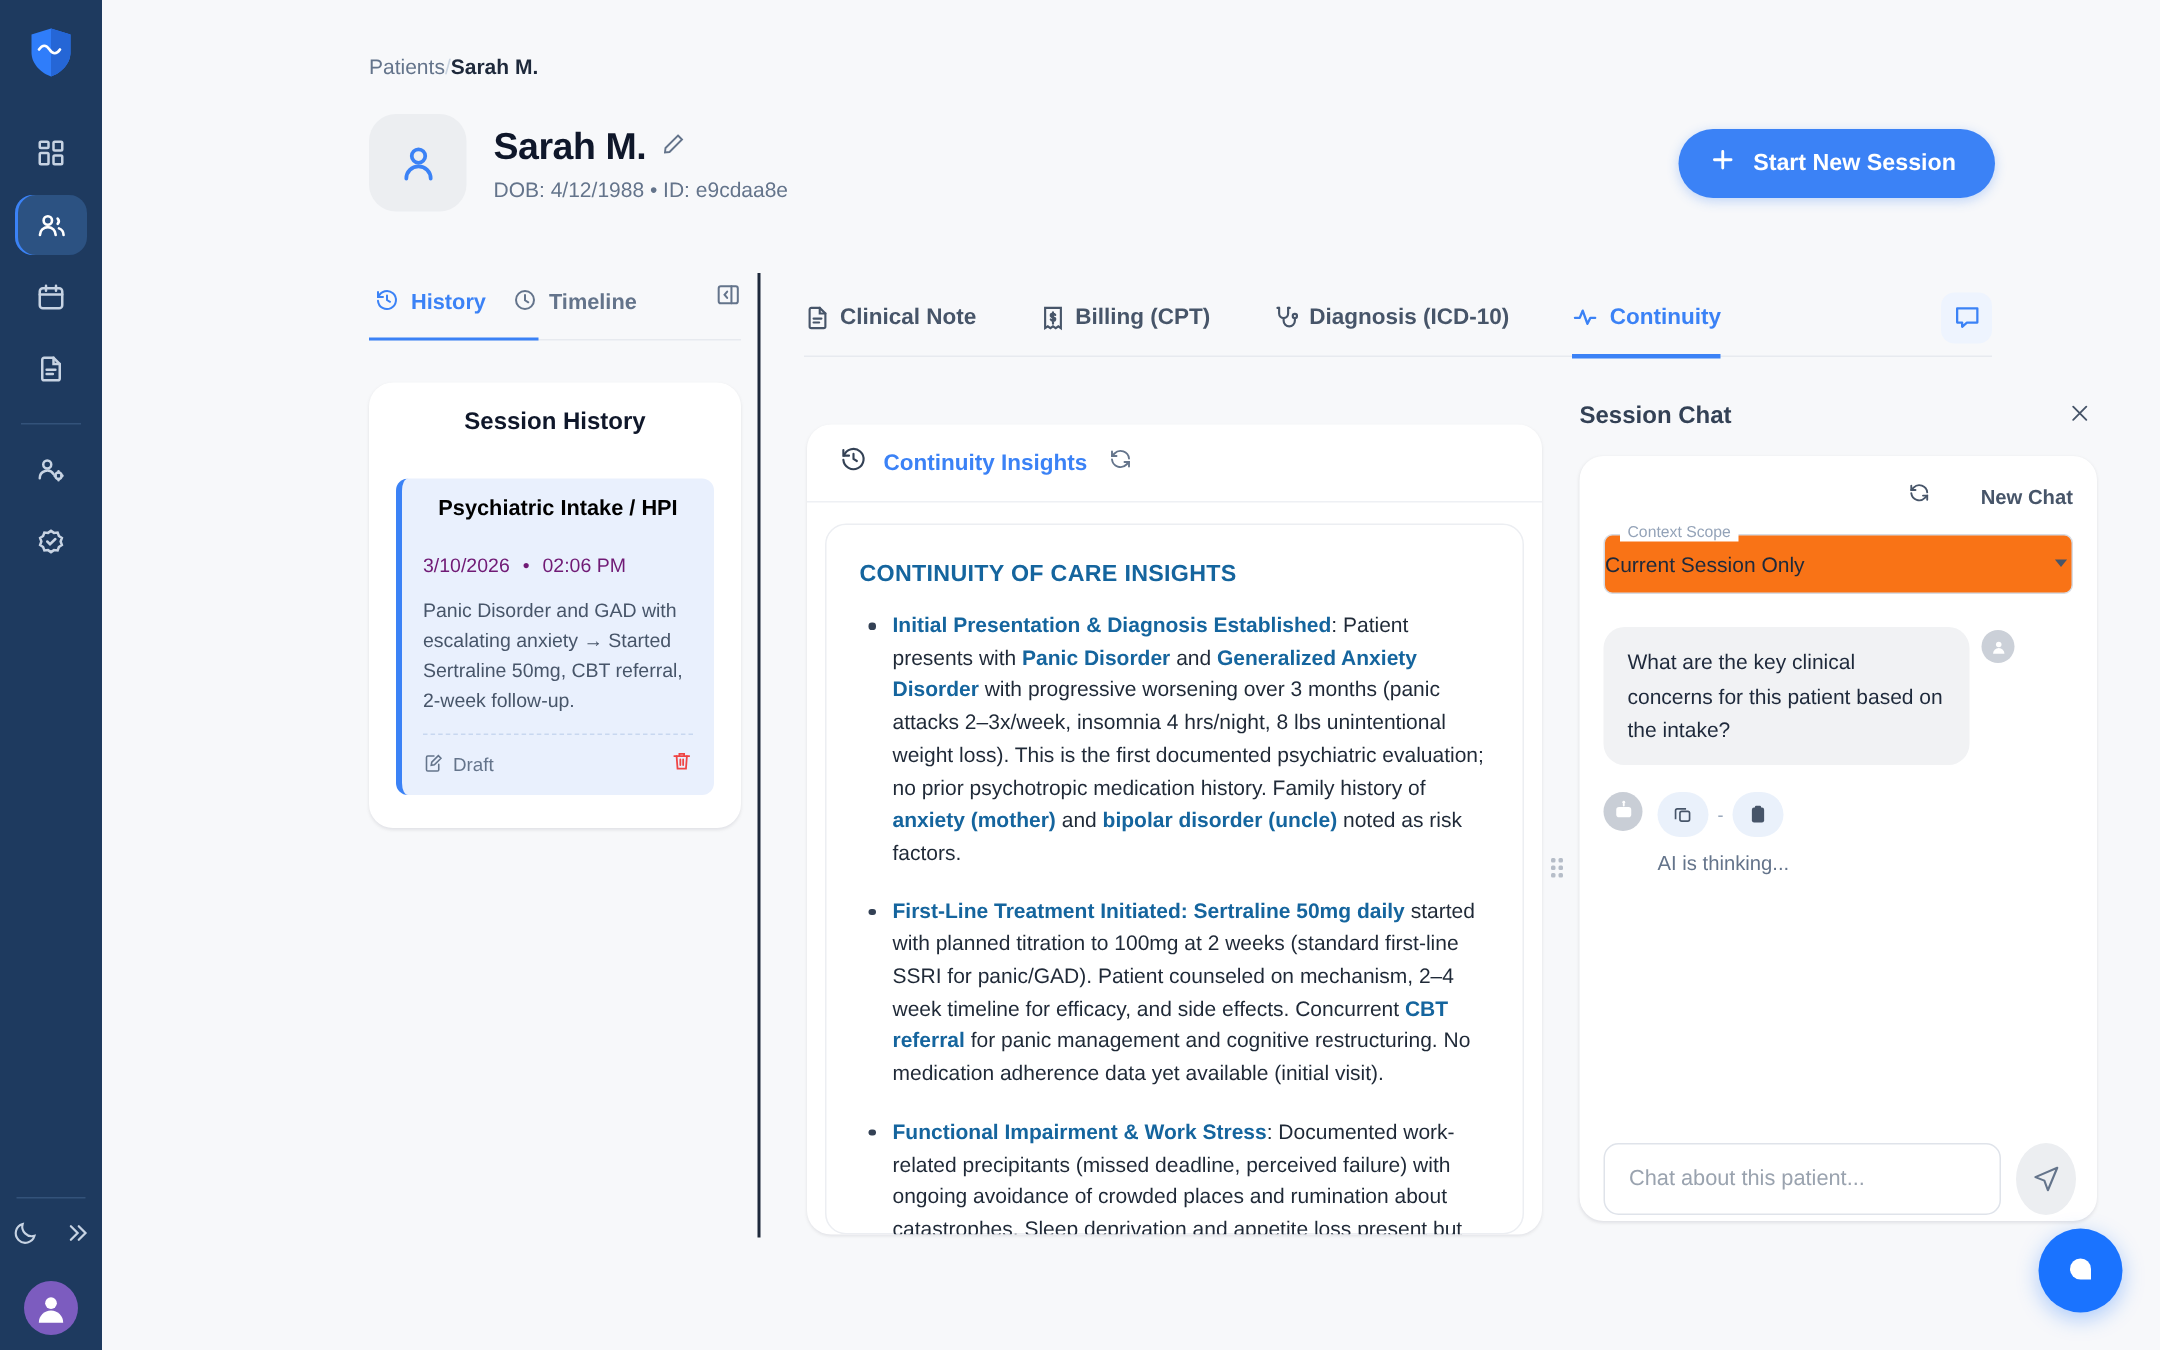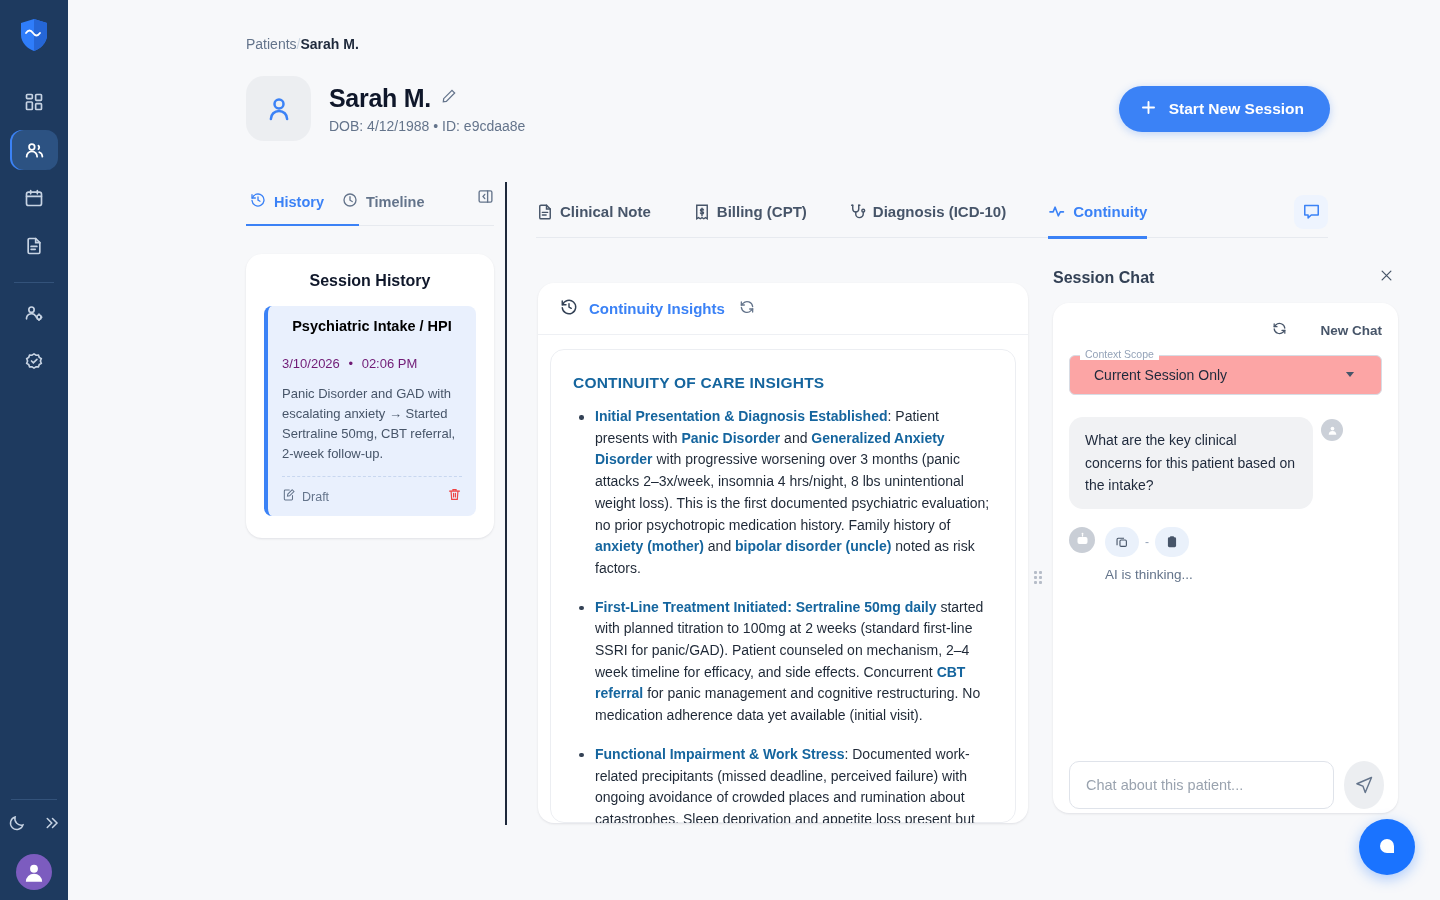--- a/index.html
+++ b/index.html
@@ -78,21 +78,21 @@
   .hist-tab.active { color: #3b82f6; }
   .hist-tab.active::after {
     content: ""; position: absolute; bottom: -1px; left: 0; width: 113px; height: 2.5px; background: #3b82f6;
   }
   .collapse-btn { margin-left: auto; padding: 0 0 14px 10px; cursor: pointer; }
 
   .hist-card {
     margin-top: 28px; background: #fff; border-radius: 16px; padding: 18px 18px 22px;
     box-shadow: 0 1px 3px rgba(16,24,40,.06), 0 1px 2px rgba(16,24,40,.04);
   }
-  .hist-card-title { text-align: center; font-size: 16px; font-weight: 700; color: #0f172a; margin-bottom: 16px; }
+  .hist-card-title { text-align: center; font-size: 16px; font-weight: 700; color: #0f172a; margin-bottom: 28px; }
   .session-item {
     background: #e9f0fd; border-left: 4px solid #3b82f6; border-radius: 8px;
     padding: 12px 14px 10px 14px; cursor: pointer;
   }
   .session-title { font-size: 14.5px; font-weight: 700; color: #000000; text-align: center; }
   .session-date { font-size: 13px; color: #701a75; text-align: left; margin-top: 22px; }
   .session-date .dot { margin: 0 5px; }
   .session-summary { font-size: 13px; line-height: 20px; color: #475569; margin-top: 13px; }
   .session-foot {
     margin-top: 12px; padding-top: 10px; border-top: 1px dashed #c8d7f0;
@@ -162,22 +162,22 @@
   }
   .new-chat-row { display: flex; align-items: center; justify-content: flex-end; gap: 9px; height: 26px; cursor: pointer; }
   .new-chat-label { font-size: 13.5px; font-weight: 700; color: #475569; margin-left: 24px; }
   .scope-field { position: relative; margin-top: 12px; }
   .scope-legend {
     position: absolute; top: -7px; left: 11px; background: #fff; padding: 0 5px;
     font-size: 10.5px; color: #94a3b8; z-index: 2;
   }
   .scope-select {
     width: 100%; height: 40px; border: 1px solid #d7dce4; border-radius: 6px;
-    display: flex; align-items: center; padding: 0 24px;
-    font-size: 14px; color: #1e293b; cursor: pointer; background: #fca5a5;
+    display: flex; align-items: center; padding: 0 0;
+    font-size: 14px; color: #1e293b; cursor: pointer; background: #f97316;
   }
   .scope-caret { margin-left: auto; }
   .msg-user-row { display: flex; align-items: flex-start; gap: 8px; margin-top: 22px; }
   .msg-bubble {
     background: #f1f2f4; border-radius: 14px; padding: 12px 16px;
     font-size: 14px; line-height: 22.5px; color: #1e293b; max-width: 244px;
   }
   .msg-avatar {
     width: 22px; height: 22px; border-radius: 50%; background: #cbd0d8;
     display: flex; align-items: center; justify-content: center; flex: 0 0 22px; margin-top: 2px;

